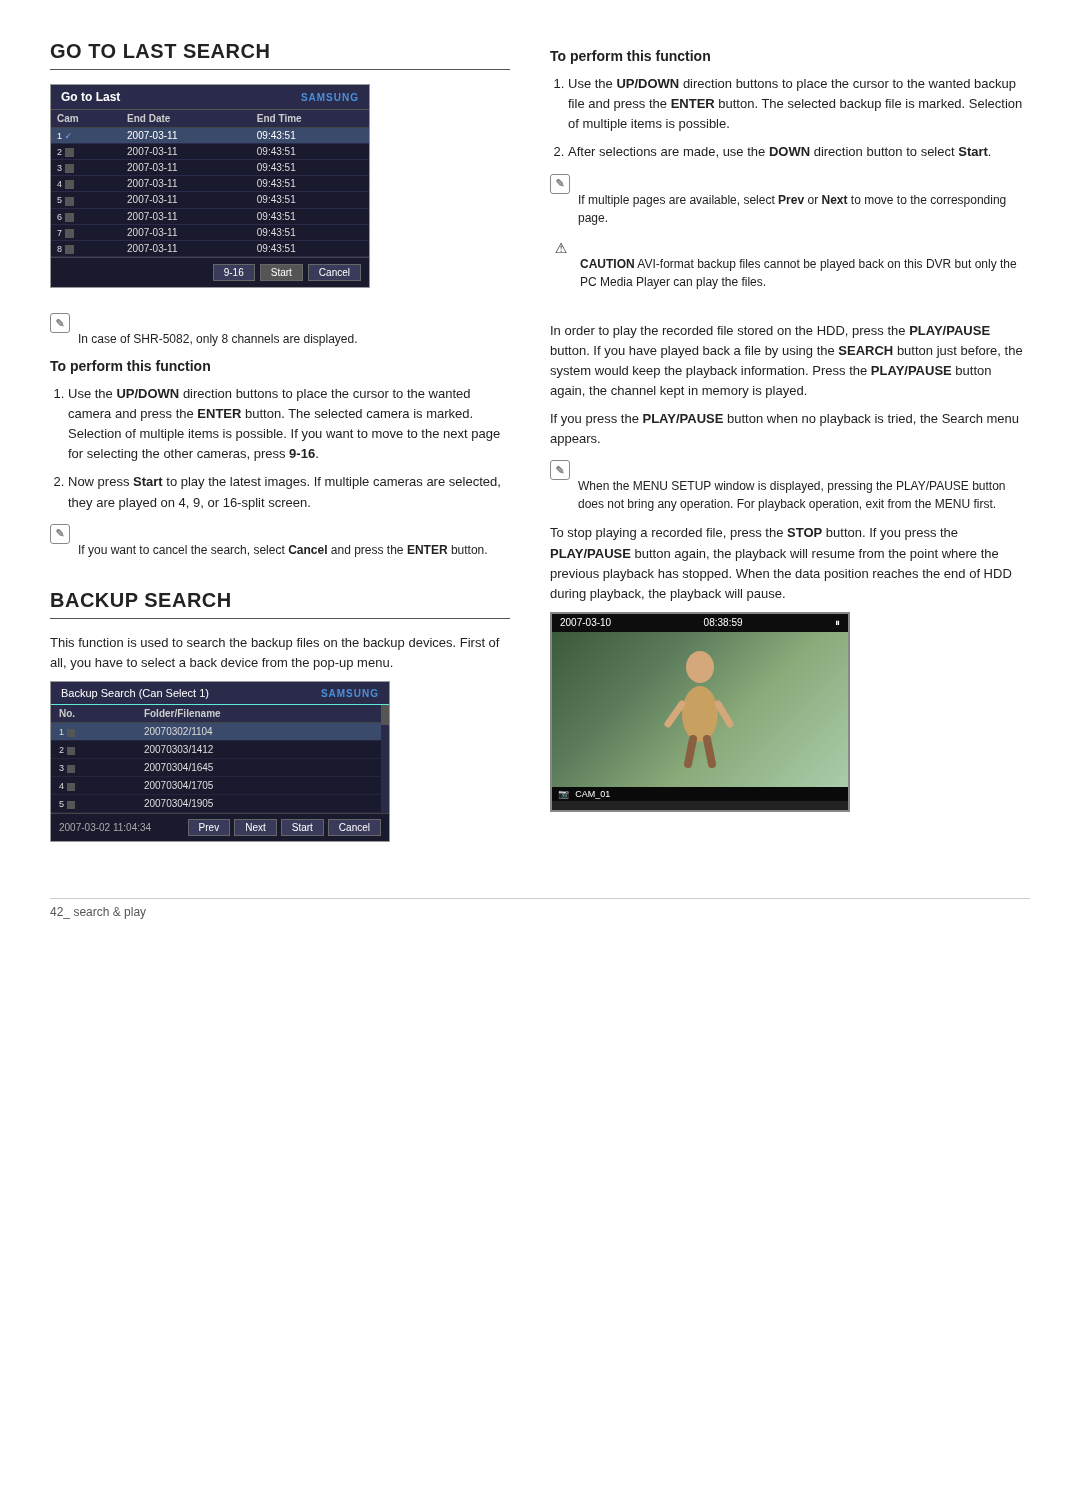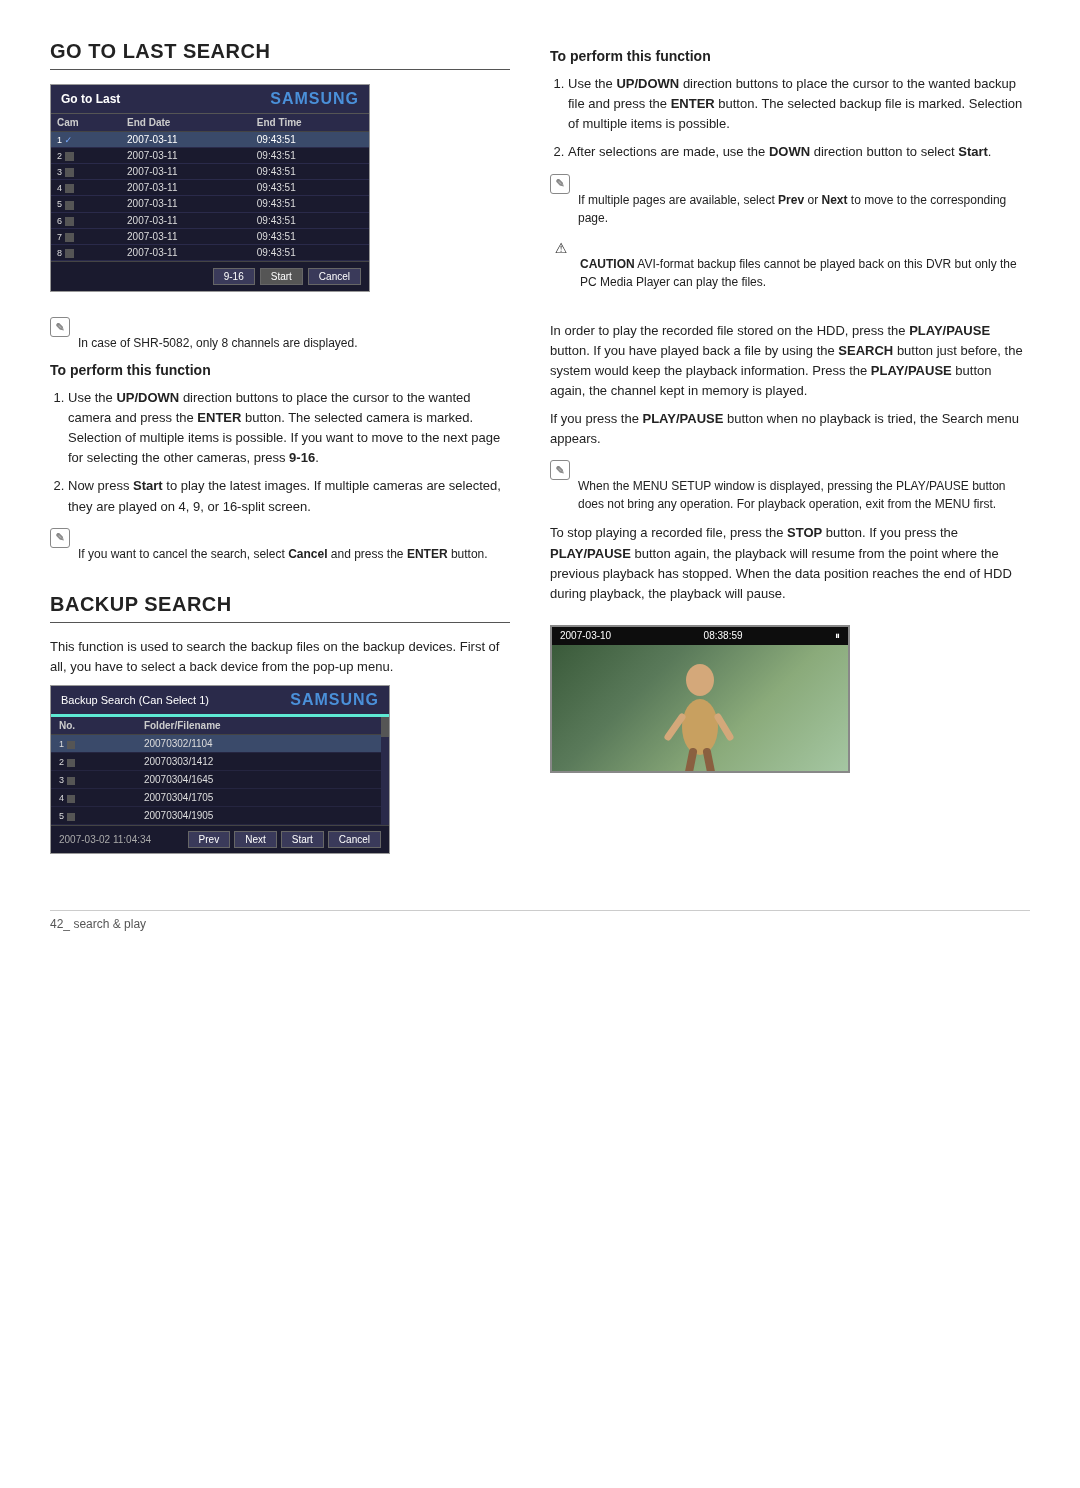--- a/index.html
+++ b/index.html
@@ -69,21 +69,21 @@
       justify-content: space-between;
       align-items: center;
       border-bottom: 1px solid #555;
     }
     .ui-panel-header .panel-title {
       font-size: 12px;
       font-weight: bold;
       color: #fff;
     }
     .samsung-logo {
-      font-size: 16px;
+      font-size: 10px;
       color: #4a90d9;
       font-weight: bold;
       letter-spacing: 1px;
     }
     .ui-panel-table {
       width: 100%;
       border-collapse: collapse;
       background: #1a1a2e;
     }
     .ui-panel-table th {
@@ -172,21 +172,21 @@
       margin-bottom: 16px;
       font-size: 11px;
       width: 340px;
     }
     .backup-panel-header {
       background: #2a2a4a;
       padding: 5px 10px;
       display: flex;
       justify-content: space-between;
       align-items: center;
-      border-bottom: 3px solid #5eead4;
+      border-bottom: 1px solid #5eead4;
     }
     .backup-table {
       width: 100%;
       border-collapse: collapse;
     }
     .backup-table th {
       background: #2a2a4a;
       color: #ccc;
       padding: 3px 8px;
       font-size: 10px;
@@ -230,25 +230,25 @@
       display: flex;
       position: relative;
     }
     .backup-table-wrapper table {
       flex: 1;
     }
 
     
     .playback-screenshot {
       width: 300px;
-      height: 148px;
+      height: 200px;
       background: #222;
       border: 2px solid #888;
       position: relative;
-      margin-top: 21px;
+      margin-top: 8px;
       overflow: hidden;
     }
     .playback-top-bar {
       background: rgba(0,0,0,0.6);
       color: #fff;
       font-size: 10px;
       padding: 3px 8px;
       display: flex;
       justify-content: space-between;
       align-items: center;

